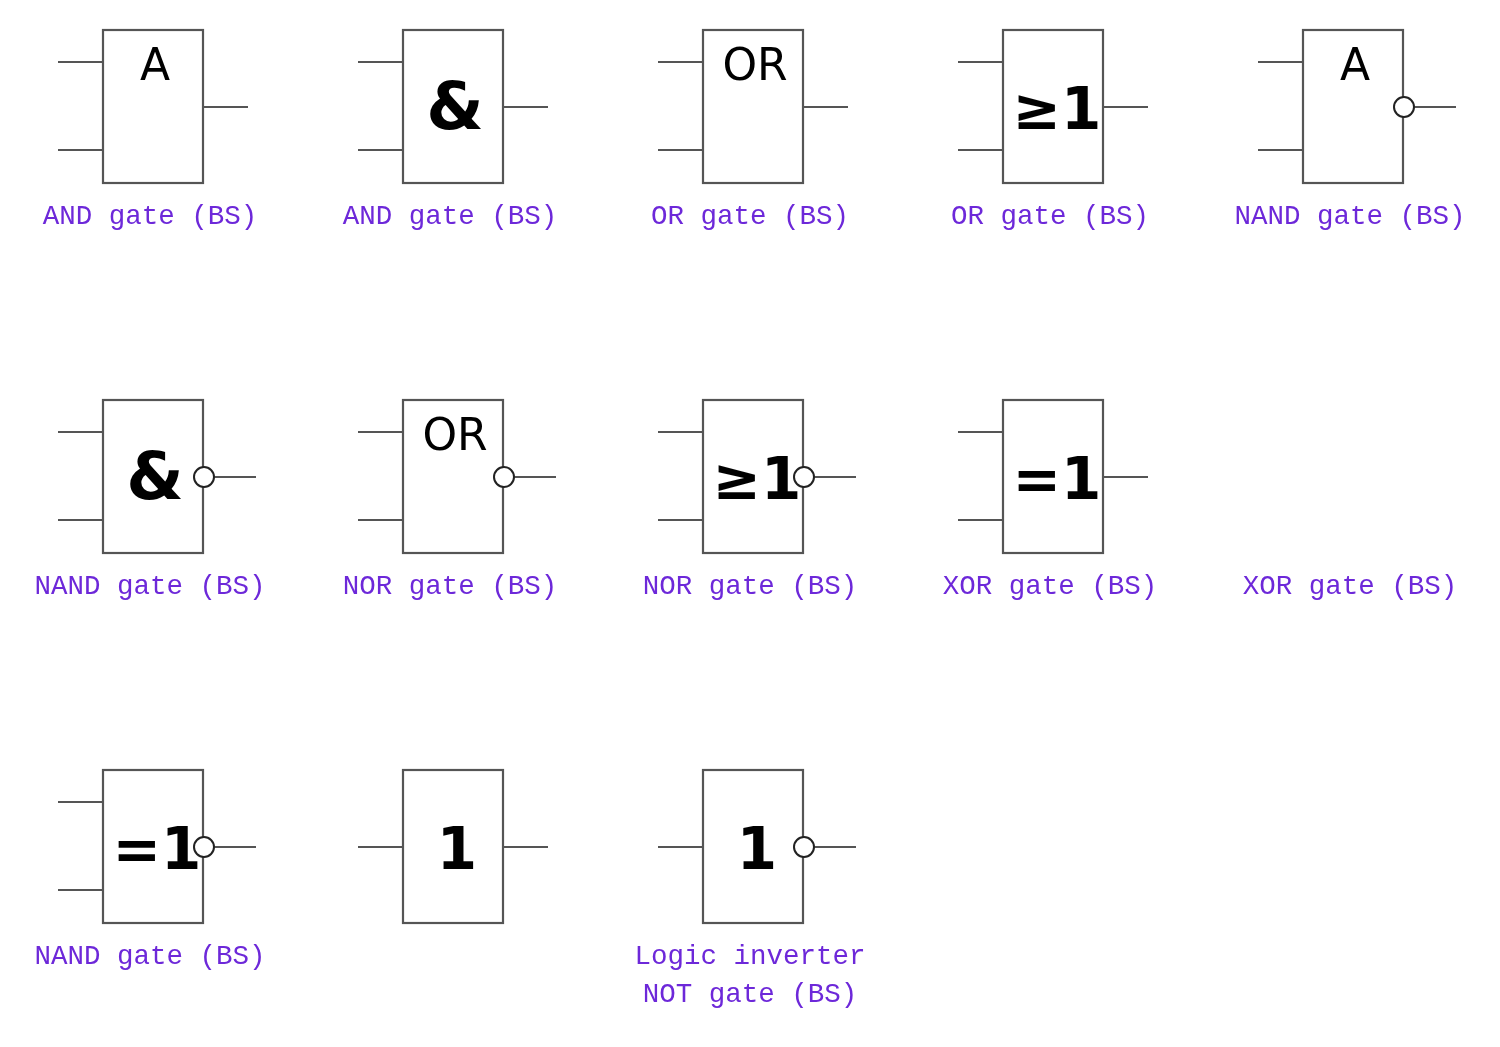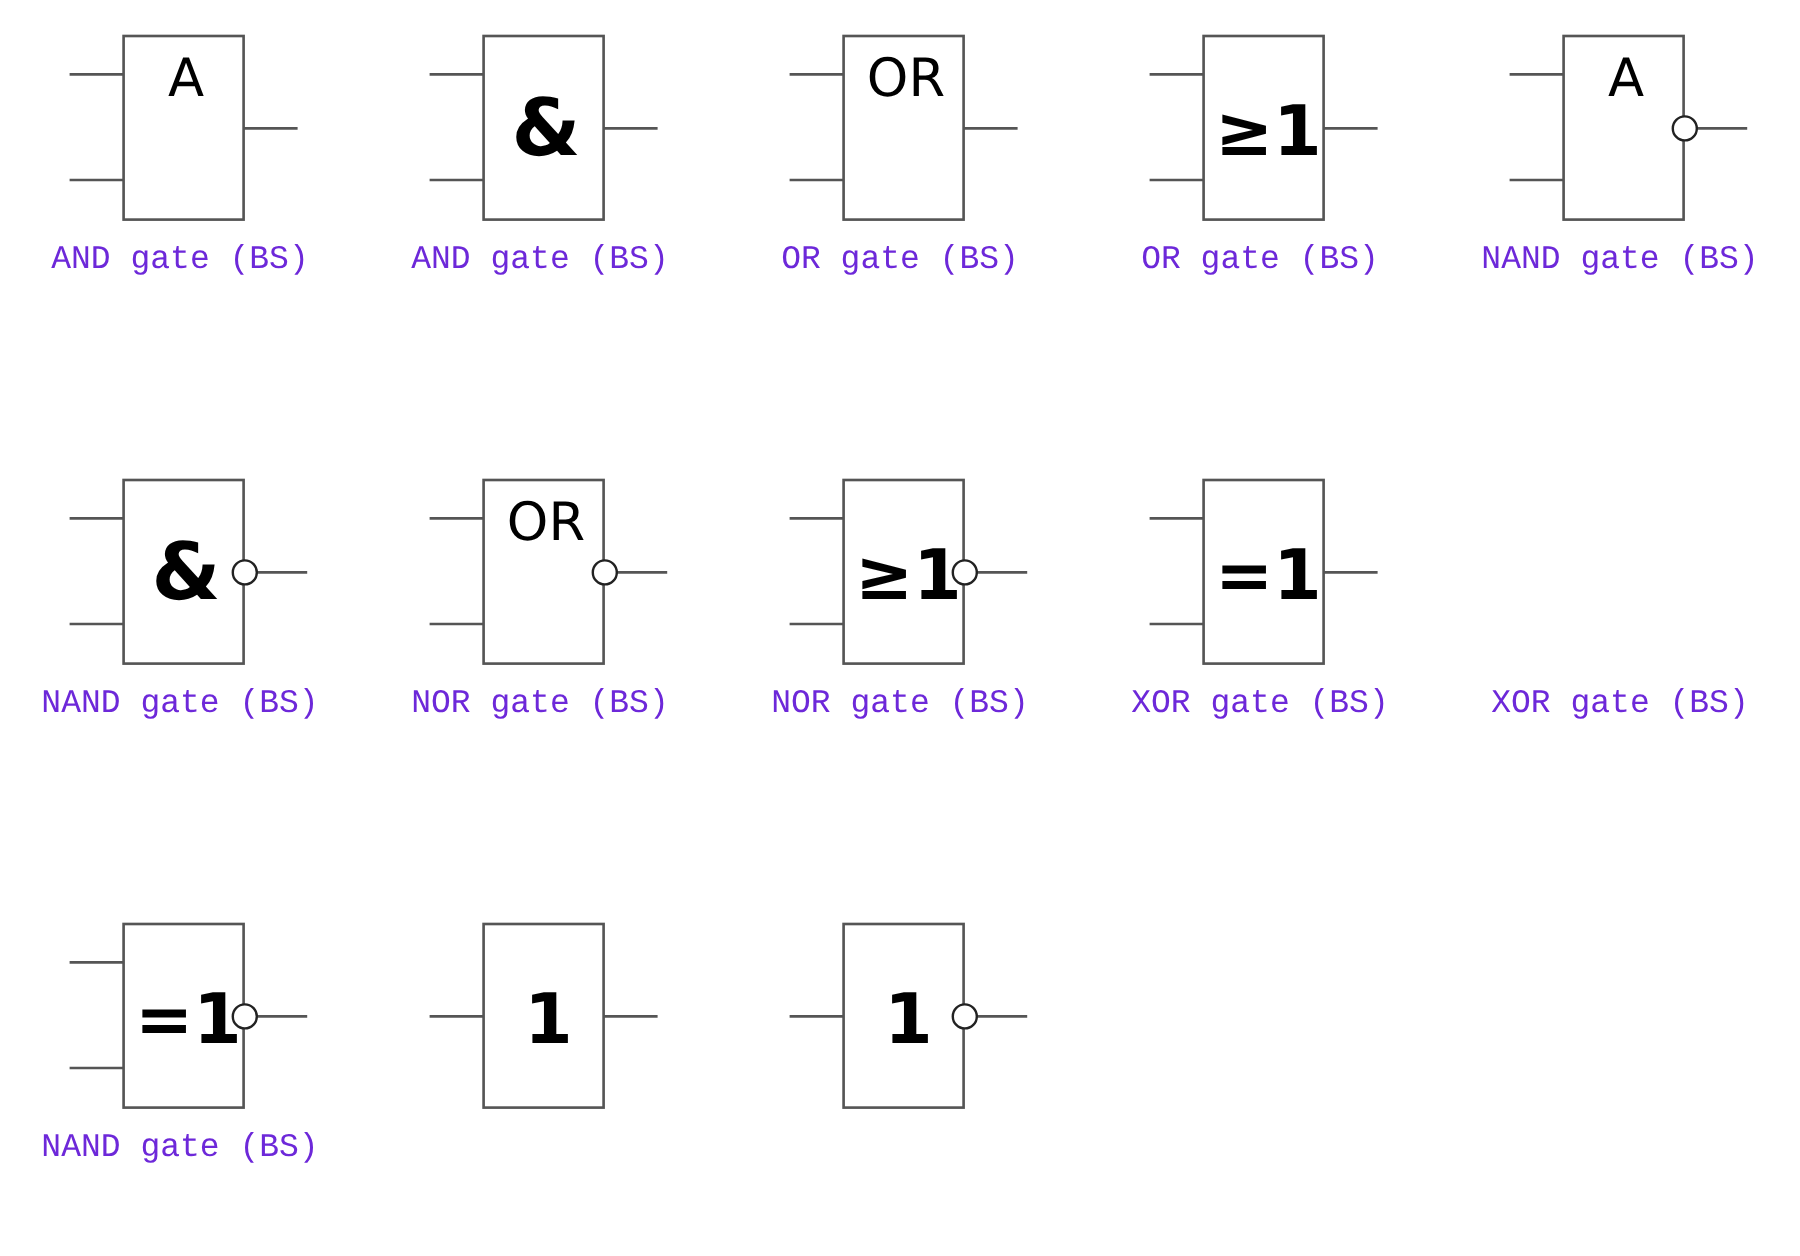--- a/index.html
+++ b/index.html
@@ -215,15 +215,17 @@
       <div class="cell">
         <div class="symbol-wrap">
           <svg width="300" height="200" viewBox="0 0 300 200" xmlns="http://www.w3.org/2000/svg">
             <line x1="58" y1="107" x2="103" y2="107" stroke="#555555" stroke-width="2.2"></line>
             <rect x="103" y="30" width="100" height="153" fill="#ffffff" stroke="#555555" stroke-width="2.2"></rect>
             <line x1="214" y1="107" x2="256" y2="107" stroke="#555555" stroke-width="2.2"></line>
             <circle cx="204" cy="107" r="10" fill="#ffffff" stroke="#222222" stroke-width="2"></circle>
             <text x="157" y="129" text-anchor="middle" font-family="DejaVu Sans, sans-serif" font-size="58" font-weight="bold" fill="#000000">1</text>
           </svg>
         </div>
+        <div class="caption two-line">Logic inverter
+NOT gate (BS)</div>
       </div>
     </div>
 </div>
 
 </body></html>

